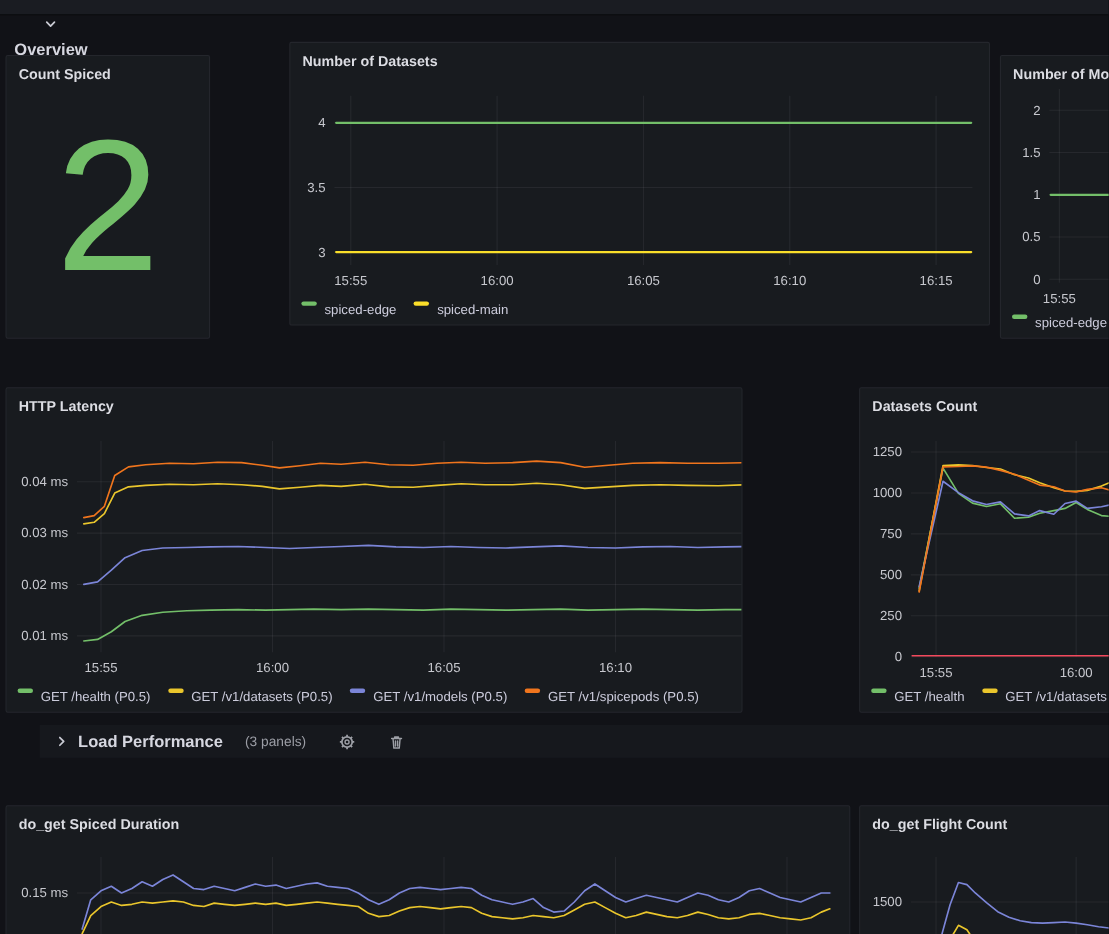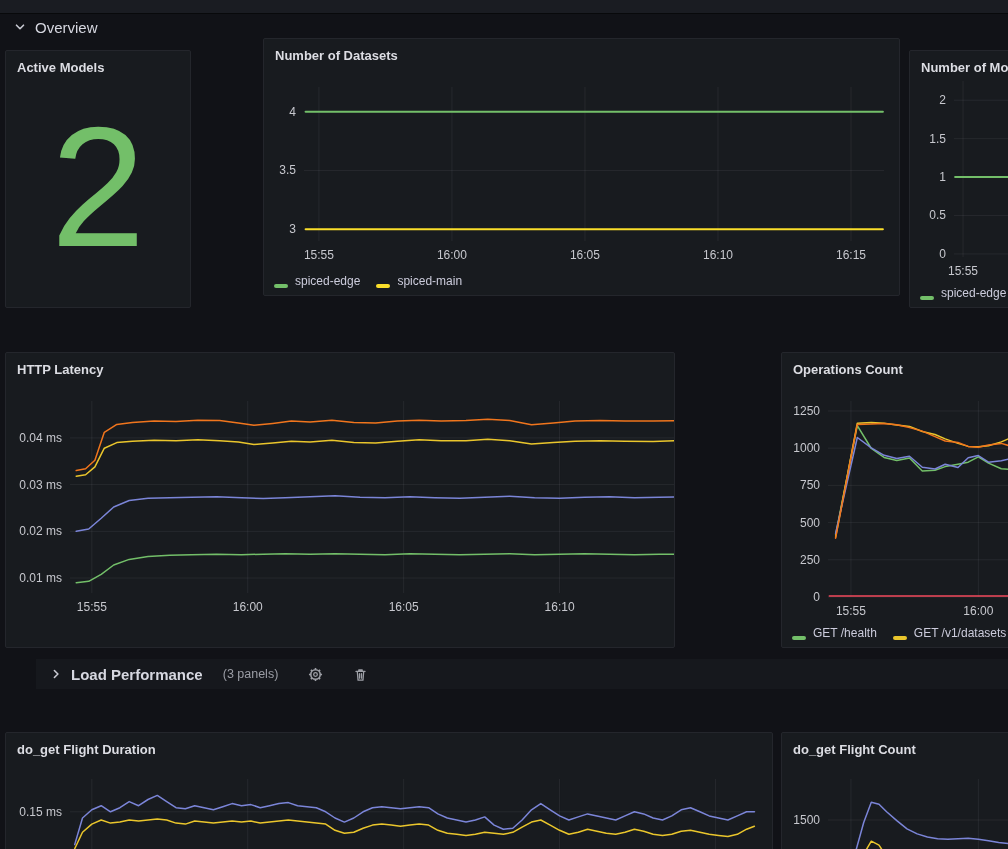--- a/index.html
+++ b/index.html
@@ -1,55 +1,55 @@
 <!DOCTYPE html>
 <html><head>
 <meta charset="utf-8">
 <style>
   html,body{margin:0;padding:0;background:#0b0c0e;}
   .screen{position:relative;width:1008px;height:849px;background:#111217;overflow:hidden;
           font-family:"Liberation Sans",sans-serif;color:#ccccdc;}
   .topstrip{position:absolute;left:0;top:0;width:1008px;height:13px;background:#1a1c22;
             border-bottom:1px solid #08090b;}
   .section-header{position:absolute;left:13px;height:24px;display:flex;align-items:center;gap:8px;
-                  font-size:15px;font-weight:400;color:#d6d7e0;cursor:pointer;}
+                  font-size:15px;font-weight:700;color:#d6d7e0;cursor:pointer;flex-direction:column;}
   .section-header svg{flex:0 0 auto;}
   .collapsed-row{position:absolute;left:0;top:659px;width:1008px;height:30px;background:#16181d;
                  display:flex;align-items:center;padding-left:13px;box-sizing:border-box;gap:8px;margin-left:36px;}
   .collapsed-row .row-title{font-size:15px;font-weight:700;color:#d6d7e0;}
   .row-meta{font-size:12.5px;color:#9b9da5;margin-left:12px;}
   .row-icon{margin-left:22px;display:flex;align-items:center;cursor:pointer;}
   .panel{position:absolute;background:#181b1f;border:1px solid #24262c;border-radius:2px;
          box-sizing:border-box;overflow:hidden;}
   .panel-title{position:absolute;top:9px;left:11px;font-size:13px;font-weight:600;color:#dcdde3;
                white-space:nowrap;cursor:pointer;z-index:2;}
   .big-stat{position:absolute;inset:0;display:flex;align-items:center;justify-content:center;
             padding-top:16px;font-size:170px;font-weight:500;line-height:1;}
   svg.chart{position:absolute;left:0;top:0;display:block;}
   .legend{position:absolute;left:10px;bottom:7px;display:flex;gap:16px;align-items:center;
           font-size:12px;color:#ccccdc;white-space:nowrap;z-index:2;}
-  .legend .li{display:flex;align-items:flex-end;cursor:pointer;margin-top:46px;}
+  .legend .li{display:flex;align-items:flex-start;cursor:pointer;margin-top:46px;}
   .legend .li i{display:inline-block;width:14px;height:4px;border-radius:2px;margin-right:7px;}
 </style>
 </head>
 <body>
 
 <div class="screen">
 
   <div class="topstrip"></div>
 
   <div class="section-header" style="top:15px">
     <svg width="14" height="14" viewBox="0 0 14 14">
       <path d="M3.5 5.2 L7 8.7 L10.5 5.2" stroke="#c9cad3" stroke-width="1.6" fill="none" stroke-linecap="round" stroke-linejoin="round"></path>
     </svg>
     <span>Overview</span>
   </div>
 
   <div class="panel" style="left:5px;top:50px;width:186px;height:258px">
-    <div class="panel-title">Active Models</div>
+    <div class="panel-title">Count Spiced</div>
     <div class="big-stat" style="color:#73BF69">2</div>
   </div>
 
   <div class="panel" style="left:263px;top:38px;width:637px;height:258px">
     <div class="panel-title">Number of Datasets</div>
     <svg class="chart" width="637" height="258" viewBox="0 0 637 258">
         <line x1="54.89908256880592" x2="54.89908256880592" y1="48" y2="202" stroke="rgba(204,204,220,0.08)" stroke-width="1"></line>
         <text x="54.89908256880592" y="220" text-anchor="middle" fill="#c7c8ce" font-size="12">15:55</text>
         <line x1="187.926605504586" x2="187.926605504586" y1="48" y2="202" stroke="rgba(204,204,220,0.08)" stroke-width="1"></line>
         <text x="187.926605504586" y="220" text-anchor="middle" fill="#c7c8ce" font-size="12">16:00</text>
@@ -118,24 +118,30 @@
         <text x="56" y="182.33576642335765" text-anchor="end" fill="#c7c8ce" font-size="12">0.02 ms</text>
         <line x1="64" x2="750" y1="131.6204379562044" y2="131.6204379562044" stroke="rgba(204,204,220,0.08)" stroke-width="1"></line>
         <text x="56" y="135.6204379562044" text-anchor="end" fill="#c7c8ce" font-size="12">0.03 ms</text>
         <line x1="64" x2="750" y1="84.90510948905109" y2="84.90510948905109" stroke="rgba(204,204,220,0.08)" stroke-width="1"></line>
         <text x="56" y="88.90510948905109" text-anchor="end" fill="#c7c8ce" font-size="12">0.04 ms</text>
         <polyline points="70.2,229.7 82.7,228.3 95.2,221.3 107.7,212.0 123.2,206.4 142.0,203.6 163.8,202.2 185.6,201.7 210.6,201.2 235.5,201.7 257.3,201.2 279.2,200.8 304.1,201.2 329.0,200.8 354.0,201.2 378.9,201.7 403.9,200.8 428.8,201.2 453.8,201.7 478.7,201.2 503.7,200.8 528.6,201.7 553.6,201.2 578.5,200.8 603.4,201.2 628.4,201.7 653.3,201.2 678.3,201.2 703.2,201.7 728.2,201.2 746.9,201.2" fill="none" stroke="#73BF69" stroke-width="1.5" stroke-linejoin="round" stroke-linecap="round"></polyline>
         <polyline points="70.2,123.2 79.6,121.8 88.9,113.9 98.3,95.2 110.8,89.6 126.4,88.2 148.2,87.2 170.0,87.7 191.8,86.8 213.7,87.7 232.4,89.1 248.0,91.4 266.7,90.0 285.4,88.2 304.1,89.1 325.9,87.2 347.8,89.6 369.6,90.0 391.4,88.2 413.2,86.8 435.1,87.7 460.0,87.7 481.8,86.3 503.7,87.7 525.5,91.0 547.3,89.6 569.1,88.2 594.1,87.7 619.0,88.2 647.1,88.6 672.0,87.7 697.0,88.6 721.9,89.1 746.9,87.7" fill="none" stroke="#EAC62C" stroke-width="1.5" stroke-linejoin="round" stroke-linecap="round"></polyline>
         <polyline points="70.2,178.3 82.7,176.0 95.2,165.3 107.7,154.0 123.2,147.5 142.0,145.2 163.8,144.7 185.6,144.2 210.6,143.8 235.5,144.7 257.3,145.6 279.2,144.7 304.1,143.8 329.0,142.8 354.0,144.2 378.9,144.7 403.9,143.8 428.8,144.7 453.8,145.2 478.7,144.2 503.7,143.3 528.6,144.7 553.6,145.2 578.5,144.2 603.4,143.8 628.4,144.7 653.3,144.2 678.3,143.8 703.2,144.7 728.2,144.2 746.9,143.8" fill="none" stroke="#7B85D8" stroke-width="1.5" stroke-linejoin="round" stroke-linecap="round"></polyline>
         <polyline points="70.2,117.6 79.6,115.7 88.9,107.3 98.3,79.3 110.8,71.4 126.4,69.5 148.2,68.1 170.0,68.6 191.8,67.2 213.7,67.6 232.4,70.0 248.0,72.3 266.7,70.4 285.4,68.1 304.1,69.0 325.9,67.2 347.8,69.5 369.6,70.0 391.4,68.1 413.2,67.2 435.1,68.1 460.0,67.6 481.8,66.2 503.7,67.6 525.5,71.8 547.3,70.0 569.1,68.1 594.1,67.6 619.0,68.1 647.1,68.1 672.0,67.6 697.0,68.6 721.9,68.1 746.9,67.6" fill="none" stroke="#F0751D" stroke-width="1.5" stroke-linejoin="round" stroke-linecap="round"></polyline>
       </svg>
+    <div class="legend">
+        <span class="li"><i style="background: rgb(115, 191, 105);"></i>GET /health (P0.5)</span>
+        <span class="li"><i style="background: rgb(234, 198, 44);"></i>GET /v1/datasets (P0.5)</span>
+        <span class="li"><i style="background: rgb(123, 133, 216);"></i>GET /v1/models (P0.5)</span>
+        <span class="li"><i style="background: rgb(240, 117, 29);"></i>GET /v1/spicepods (P0.5)</span>
+      </div>
   </div>
 
   <div class="panel" style="left:781px;top:352px;width:560px;height:296px">
-    <div class="panel-title">Operations Count</div>
+    <div class="panel-title">Datasets Count</div>
     <svg class="chart" width="560" height="296" viewBox="0 0 560 296">
         <line x1="68.93401015228376" x2="68.93401015228376" y1="48" y2="244" stroke="rgba(204,204,220,0.08)" stroke-width="1"></line>
         <text x="68.93401015228376" y="262" text-anchor="middle" fill="#c7c8ce" font-size="12">15:55</text>
         <line x1="196.34517766497456" x2="196.34517766497456" y1="48" y2="244" stroke="rgba(204,204,220,0.08)" stroke-width="1"></line>
         <text x="196.34517766497456" y="262" text-anchor="middle" fill="#c7c8ce" font-size="12">16:00</text>
         <line x1="46" x2="548" y1="244" y2="244" stroke="rgba(204,204,220,0.08)" stroke-width="1"></line>
         <text x="38" y="248" text-anchor="end" fill="#c7c8ce" font-size="12">0</text>
         <line x1="46" x2="548" y1="206.7942293090357" y2="206.7942293090357" stroke="rgba(204,204,220,0.08)" stroke-width="1"></line>
         <text x="38" y="210.7942293090357" text-anchor="end" fill="#c7c8ce" font-size="12">250</text>
         <line x1="46" x2="548" y1="169.58845861807137" y2="169.58845861807137" stroke="rgba(204,204,220,0.08)" stroke-width="1"></line>
@@ -182,21 +188,21 @@
     </span>
     <span class="row-icon">
       <svg width="15" height="15" viewBox="0 0 14 14">
         <path d="M2.8 4.1 H11.2 M5.4 4.1 V2.8 H8.6 V4.1 M4 4.1 L4.7 12.2 H9.3 L10 4.1 M6.1 6.2 V10.4 M7.9 6.2 V10.4" stroke="#9d9fa6" stroke-width="1.2" fill="none" stroke-linecap="round" stroke-linejoin="round"></path>
       </svg>
     </span>
   </div>
 
 
   <div class="panel" style="left:5px;top:732px;width:768px;height:300px">
-    <div class="panel-title">do_get Flight Duration</div>
+    <div class="panel-title">do_get Spiced Duration</div>
     <svg class="chart" width="768" height="300" viewBox="0 0 768 300">
         <line x1="85.82727272727413" x2="85.82727272727413" y1="46" y2="210" stroke="rgba(204,204,220,0.08)" stroke-width="1"></line>
         <text x="85.82727272727413" y="228" text-anchor="middle" fill="#c7c8ce" font-size="12">15:55</text>
         <line x1="241.73636363636504" x2="241.73636363636504" y1="46" y2="210" stroke="rgba(204,204,220,0.08)" stroke-width="1"></line>
         <text x="241.73636363636504" y="228" text-anchor="middle" fill="#c7c8ce" font-size="12">16:00</text>
         <line x1="397.64545454545595" x2="397.64545454545595" y1="46" y2="210" stroke="rgba(204,204,220,0.08)" stroke-width="1"></line>
         <text x="397.64545454545595" y="228" text-anchor="middle" fill="#c7c8ce" font-size="12">16:05</text>
         <line x1="553.5545454545469" x2="553.5545454545469" y1="46" y2="210" stroke="rgba(204,204,220,0.08)" stroke-width="1"></line>
         <text x="553.5545454545469" y="228" text-anchor="middle" fill="#c7c8ce" font-size="12">16:10</text>
         <line x1="709.4636363636378" x2="709.4636363636378" y1="46" y2="210" stroke="rgba(204,204,220,0.08)" stroke-width="1"></line>

